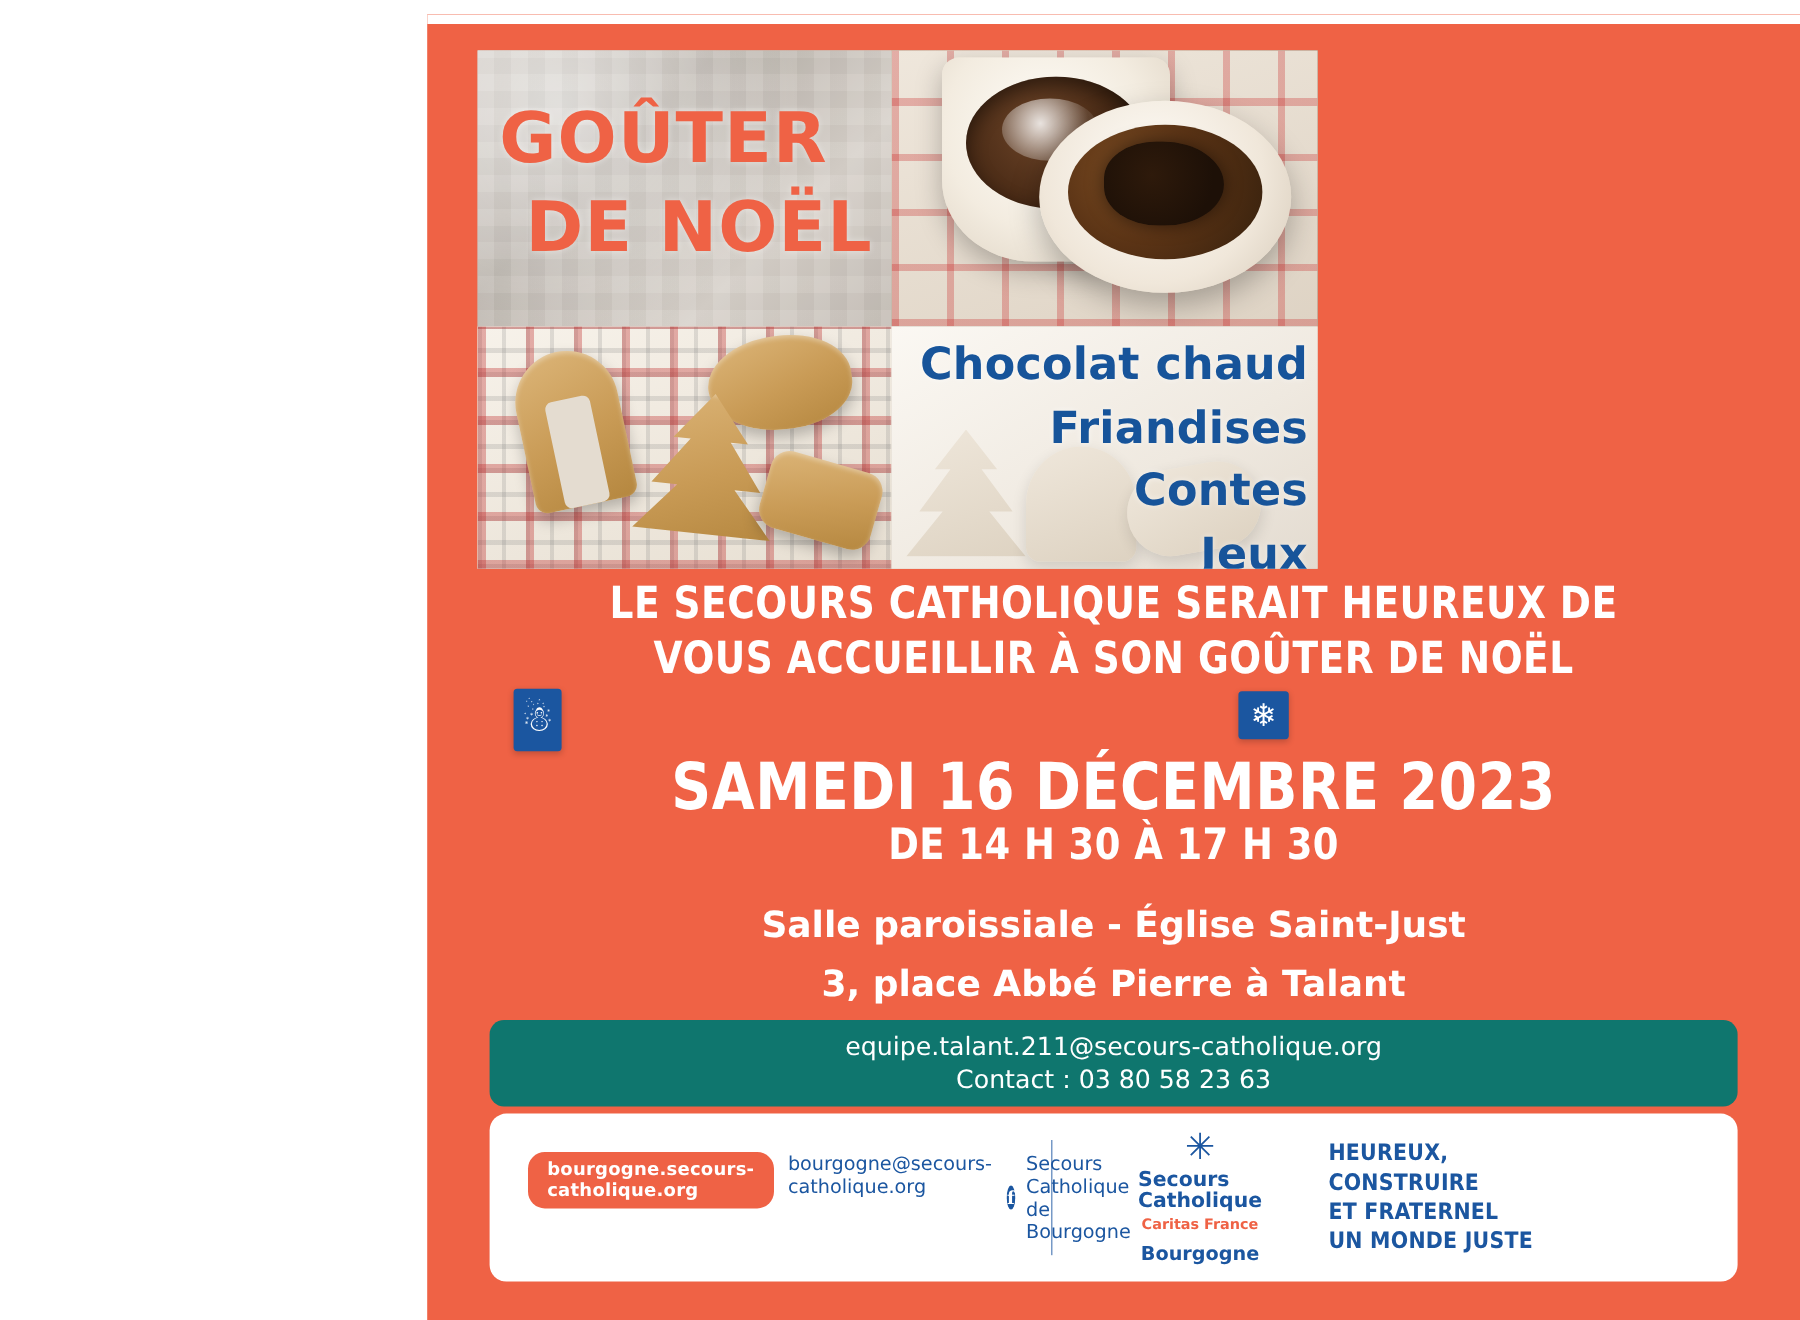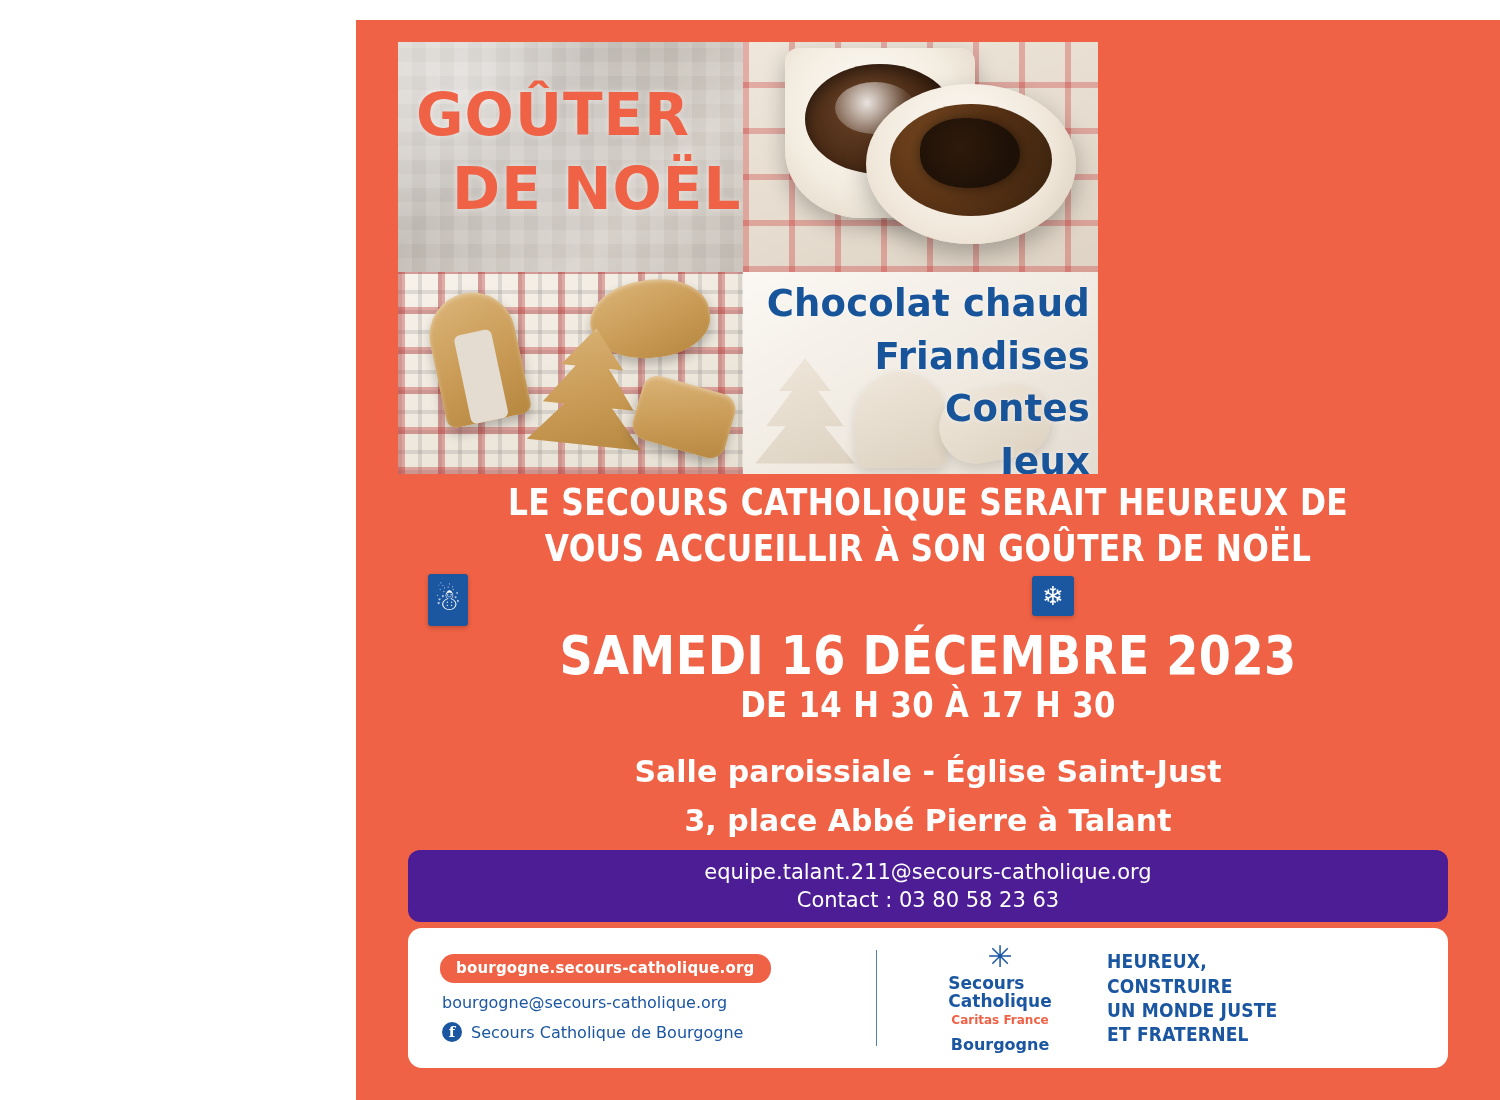--- a/index.html
+++ b/index.html
@@ -81,21 +81,21 @@
     top: 36px;
     z-index: 3;
     color: #ef6245;
     font-family: "DejaVu Sans", sans-serif;
     font-weight: 700;
     font-size: 58px;
     line-height: 1.28;
     letter-spacing: 1px;
     text-shadow: 0 0 6px rgba(255,255,255,0.45);
   }
-  .title-line2 { margin-left: 36px; }
+  .title-line2 { margin-left: 22px; }
 
   
   .cell-choco {
     background:
       radial-gradient(ellipse at 38% 34%, #f4efe6 0%, #e7ded0 28%, #cfc3b2 45%, #b9ab97 60%, #9d8e79 100%);
   }
   .choco-cloth {
     position: absolute;
     inset: 0;
     background:
@@ -323,21 +323,21 @@
     line-height: 1.62;
   }
 
   
   .contact-bar {
     position: absolute;
     left: 52px;
     top: 838px;
     width: 1040px;
     height: 72px;
-    background: #4c1d95;
+    background: #0f766e;
     border-radius: 12px;
     color: #ffffff;
     display: flex;
     flex-direction: column;
     align-items: center;
     justify-content: center;
     gap: 4px;
     font-family: "DejaVu Sans", sans-serif;
     font-size: 21px;
   }
@@ -351,21 +351,21 @@
     height: 140px;
     background: #ffffff;
     border-radius: 14px;
     display: flex;
     align-items: center;
   }
   .footer-left {
     width: 430px;
     padding-left: 32px;
     display: flex;
-    flex-direction: column;
+    flex-direction: row;
     gap: 10px;
   }
   .url-pill {
     align-self: flex-start;
     background: #ef6245;
     color: #ffffff;
     border-radius: 14px;
     padding: 5px 16px 6px;
     font-family: "DejaVu Sans", sans-serif;
     font-weight: 700;
@@ -545,20 +545,20 @@
           <div>Secours</div>
           <div>Catholique</div>
         </div>
         <div class="logo-sub">Caritas France</div>
         <div class="logo-region">Bourgogne</div>
       </div>
 
       <div class="footer-slogan">
         <div>HEUREUX,</div>
         <div>CONSTRUIRE</div>
+        <div>ET FRATERNEL</div>
         <div>UN MONDE JUSTE</div>
-        <div>ET FRATERNEL</div>
       </div>
 
     </div>
 
   </div>
 </div>
 
 </body></html>

